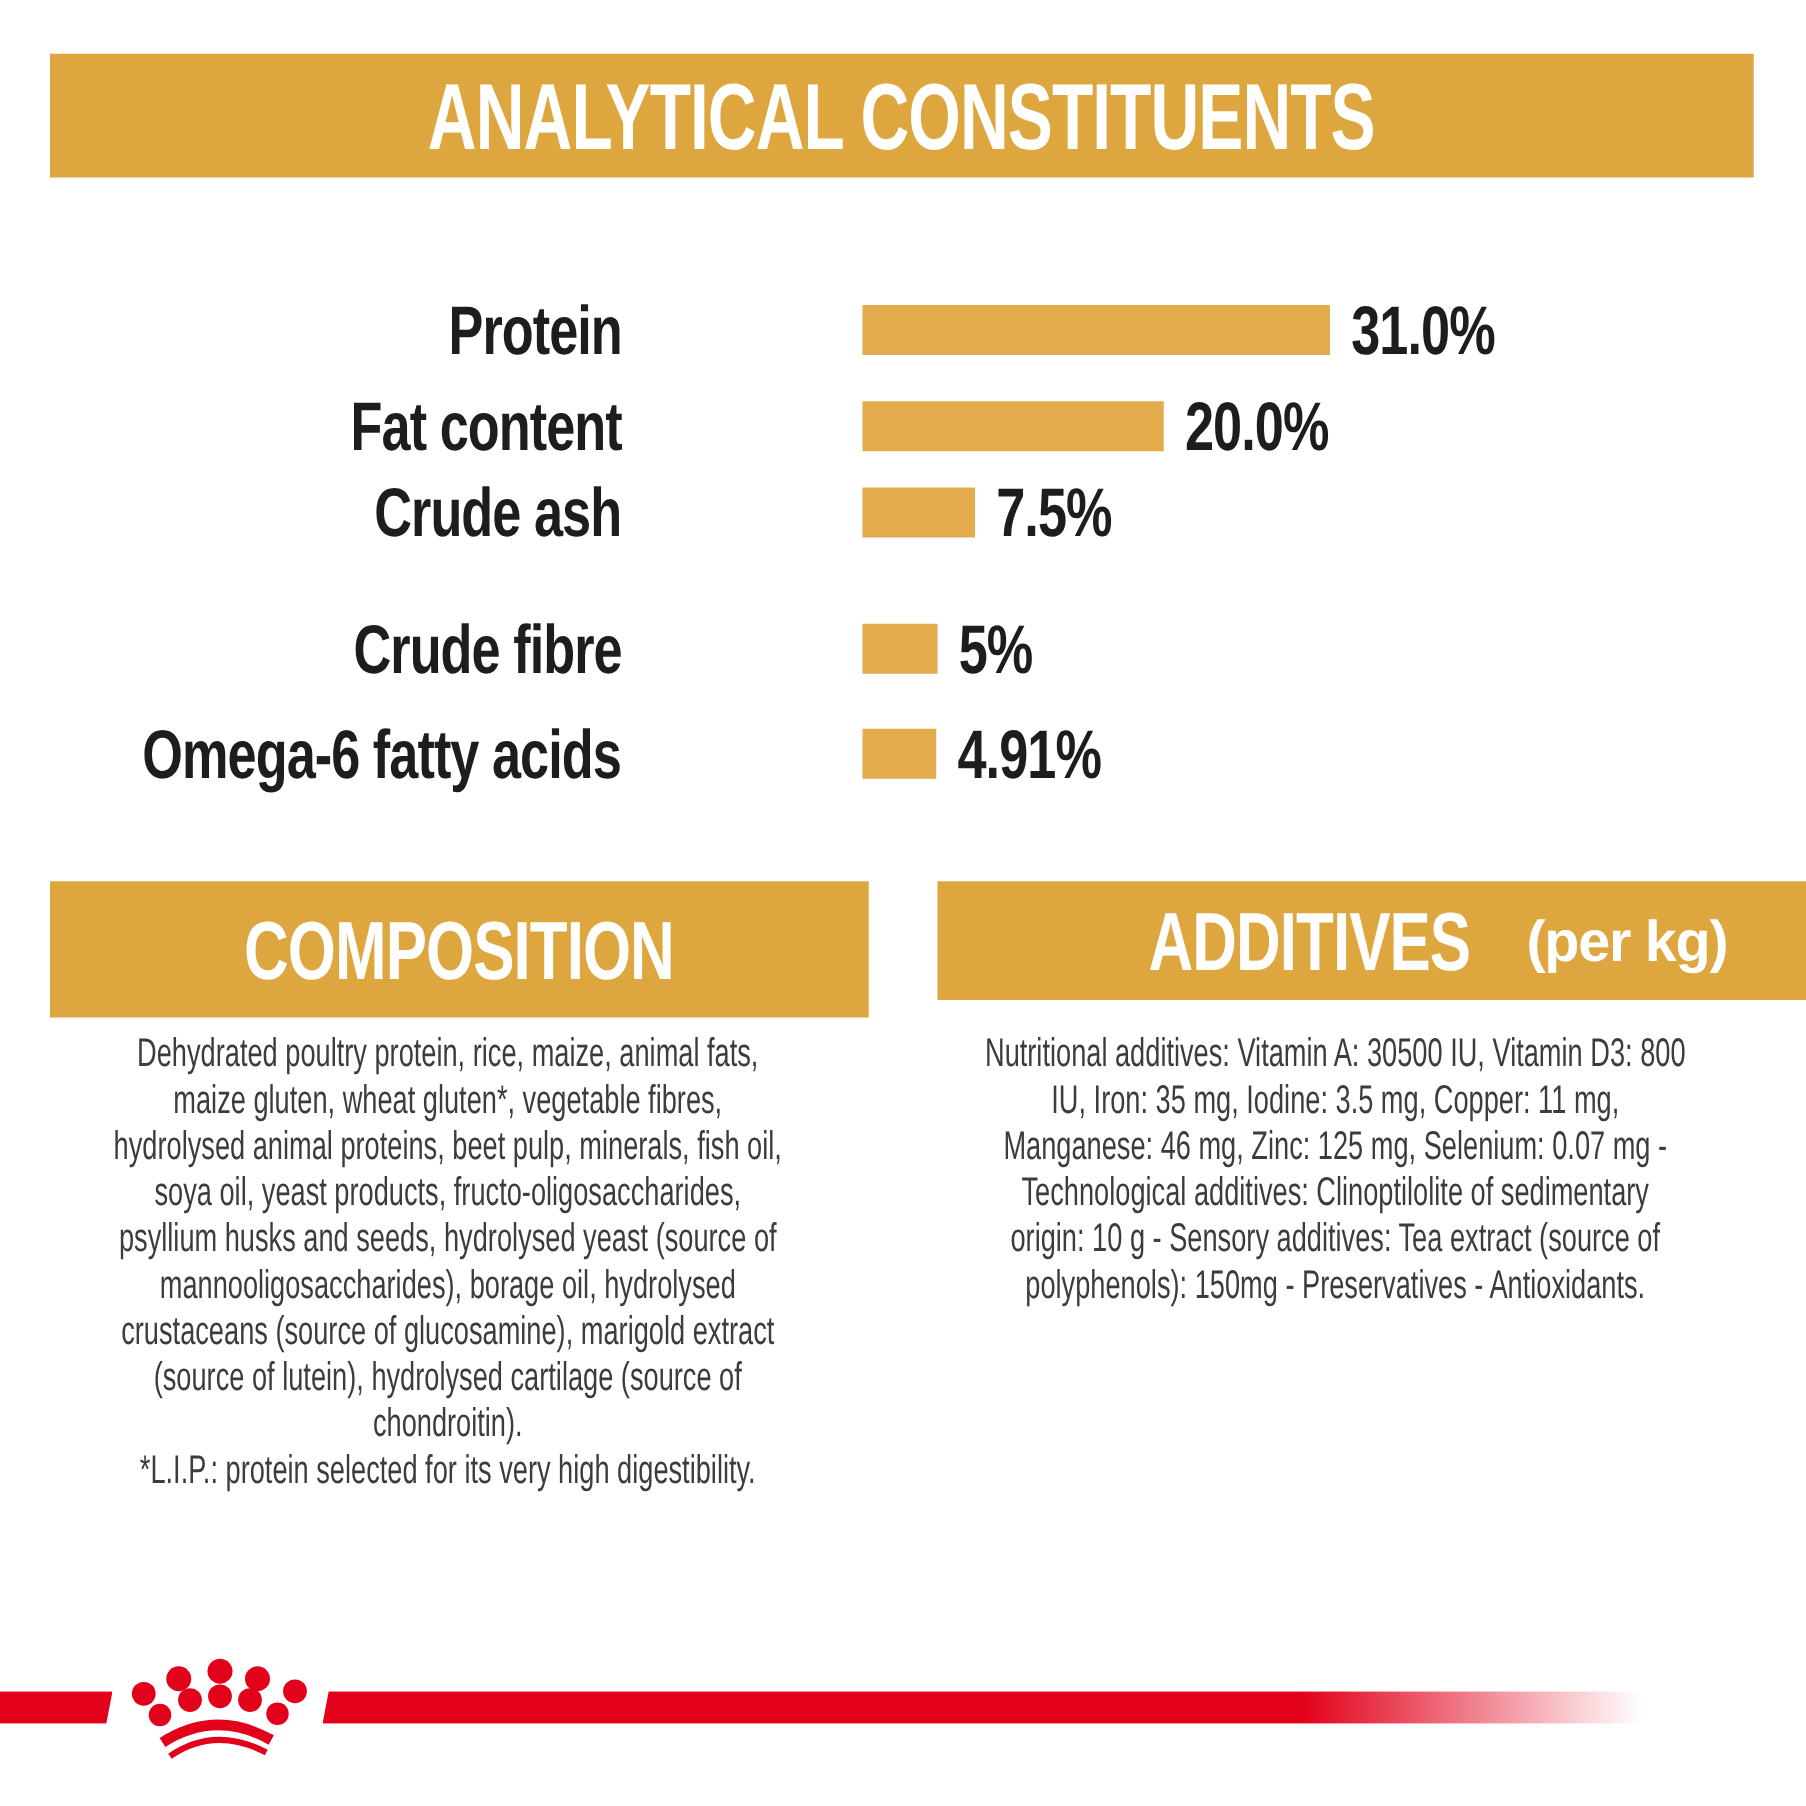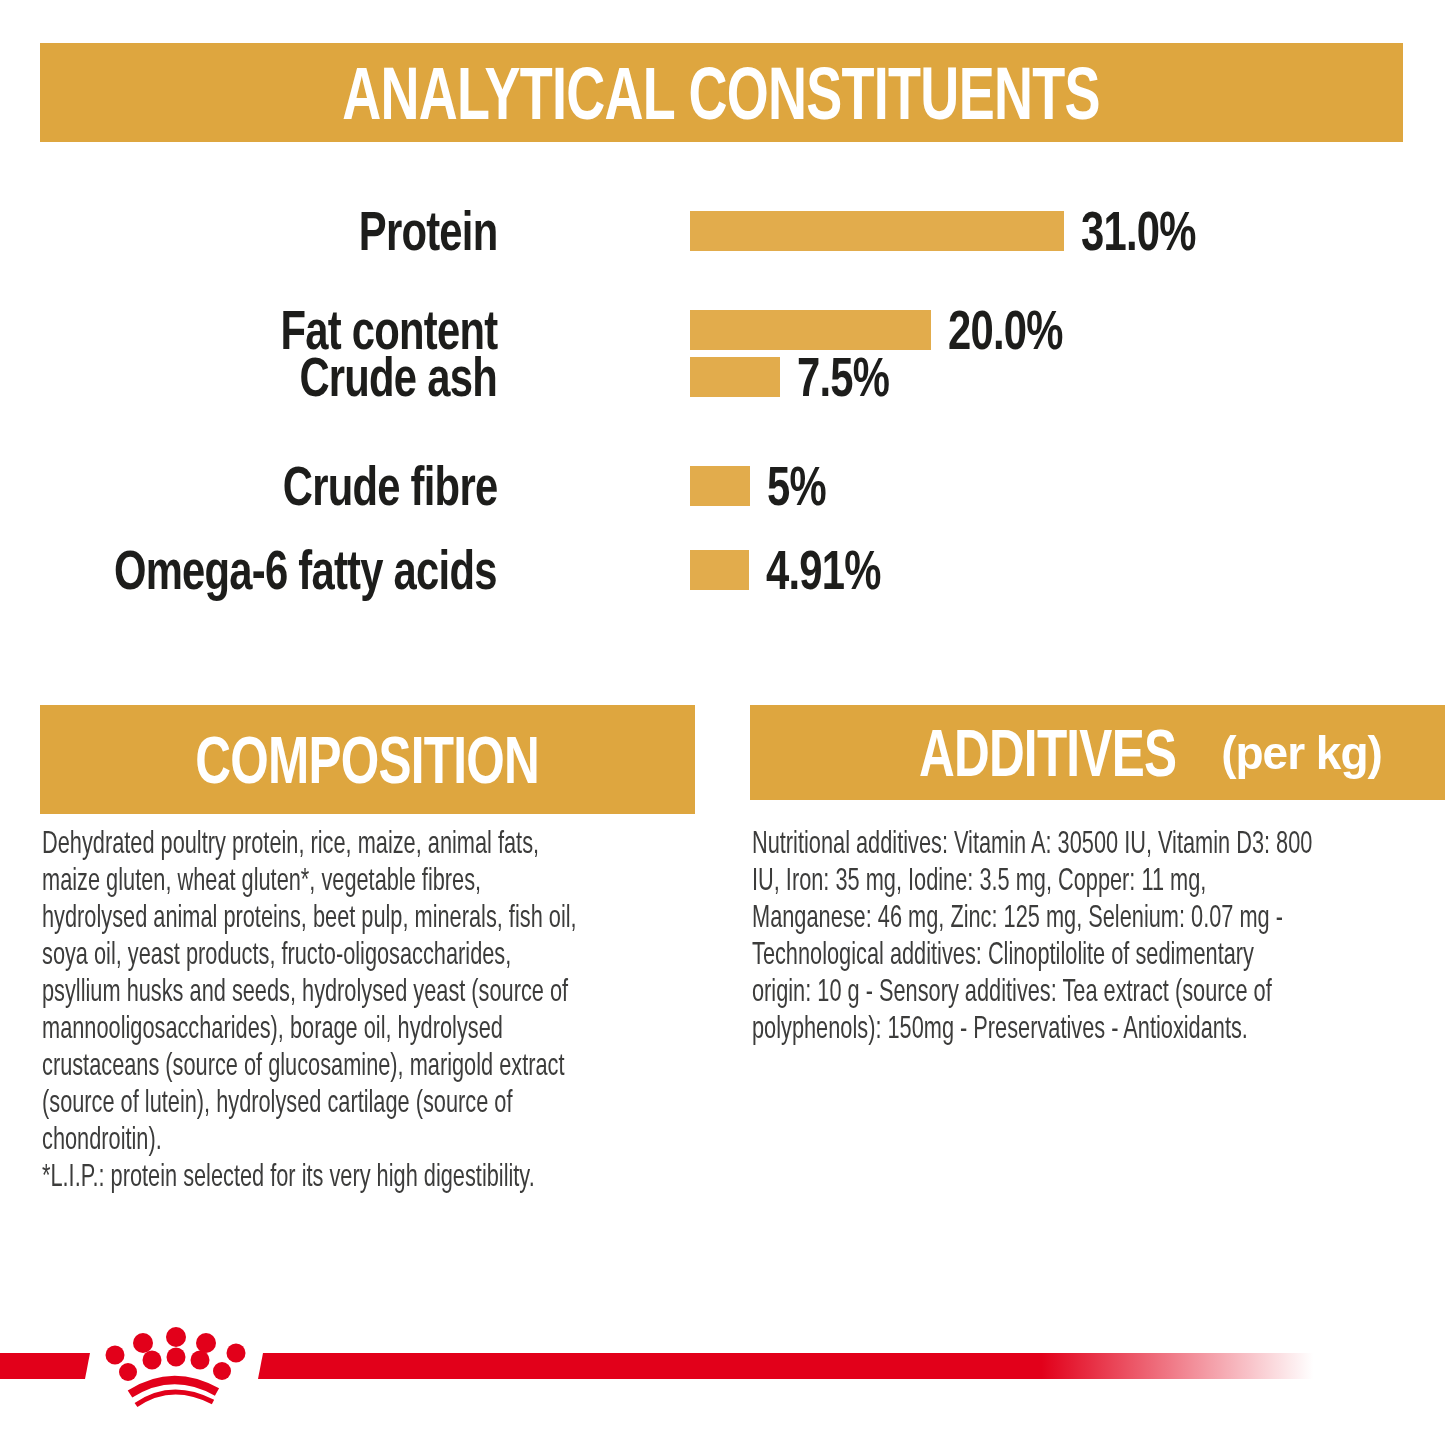--- a/index.html
+++ b/index.html
@@ -1,34 +1,35 @@
 <!DOCTYPE html>
 <html style="--gold: #DEA63F; --bar-gold: #E2AC4C; --red: #E2001A; --text-dark: #1D1D1B; --body-text: #3C3C3B; --white: #FFFFFF;"><head>
 <meta charset="utf-8">
 <style>
   html,body{margin:0;padding:0;background:#ffffff;}
   #page{
     position:relative;width:1445px;height:1445px;background:#fff;overflow:hidden;
     font-family:"Liberation Sans","DejaVu Sans",sans-serif;
+    text-align:center;
   }
   .banner{
     position:absolute;background:var(--gold,#DEA63F);
     display:flex;align-items:center;justify-content:center;
   }
   .banner-text{
     color:#fff;font-weight:bold;white-space:nowrap;letter-spacing:-1px;
   }
   #banner-top{left:40px;top:43px;width:1363px;height:99px;}
   #banner-top .banner-text{font-size:75px;transform:scaleX(0.72);}
   #banner-comp{left:40px;top:705px;width:655px;height:109px;}
   #banner-add{left:750px;top:705px;width:758px;height:95px;}
   .mid-title{font-size:66px;transform:scaleX(0.75);}
   .per-kg{font-size:46px;font-weight:bold;margin-left:2px;letter-spacing:-1px;}
 
-  .chart-row{position:absolute;left:0;width:1266px;height:56px;}
+  .chart-row{position:absolute;left:0;width:1266px;height:56px;margin-top:33px;}
   .chart-label{
     position:absolute;right:769px;top:0;line-height:56px;
     font-size:55px;font-weight:bold;color:#1D1D1B;white-space:nowrap;
     transform:scaleX(0.76);transform-origin:right center;letter-spacing:-1px;
   }
   .bar{
     position:absolute;left:690px;top:8px;height:40px;
     background:var(--bar-gold,#E2AC4C);
   }
   .chart-value{
@@ -65,21 +66,21 @@
   <div class="banner" id="banner-top">
     <div class="banner-text">ANALYTICAL CONSTITUENTS</div>
   </div>
 
   <div>
     <div class="chart-row" style="top:203px">
       <div class="chart-label">Protein</div>
       <div class="bar" style="width: 374px;"></div>
       <div class="chart-value" style="left: 1081px;">31.0%</div>
     </div>
-    <div class="chart-row" style="top:302px">
+    <div class="chart-row" style="top:280px">
       <div class="chart-label">Fat content</div>
       <div class="bar" style="width: 241px;"></div>
       <div class="chart-value" style="left: 948px;">20.0%</div>
     </div>
     <div class="chart-row" style="top:349px">
       <div class="chart-label">Crude ash</div>
       <div class="bar" style="width: 90px;"></div>
       <div class="chart-value" style="left: 797px;">7.5%</div>
     </div>
     <div class="chart-row" style="top:458px">

